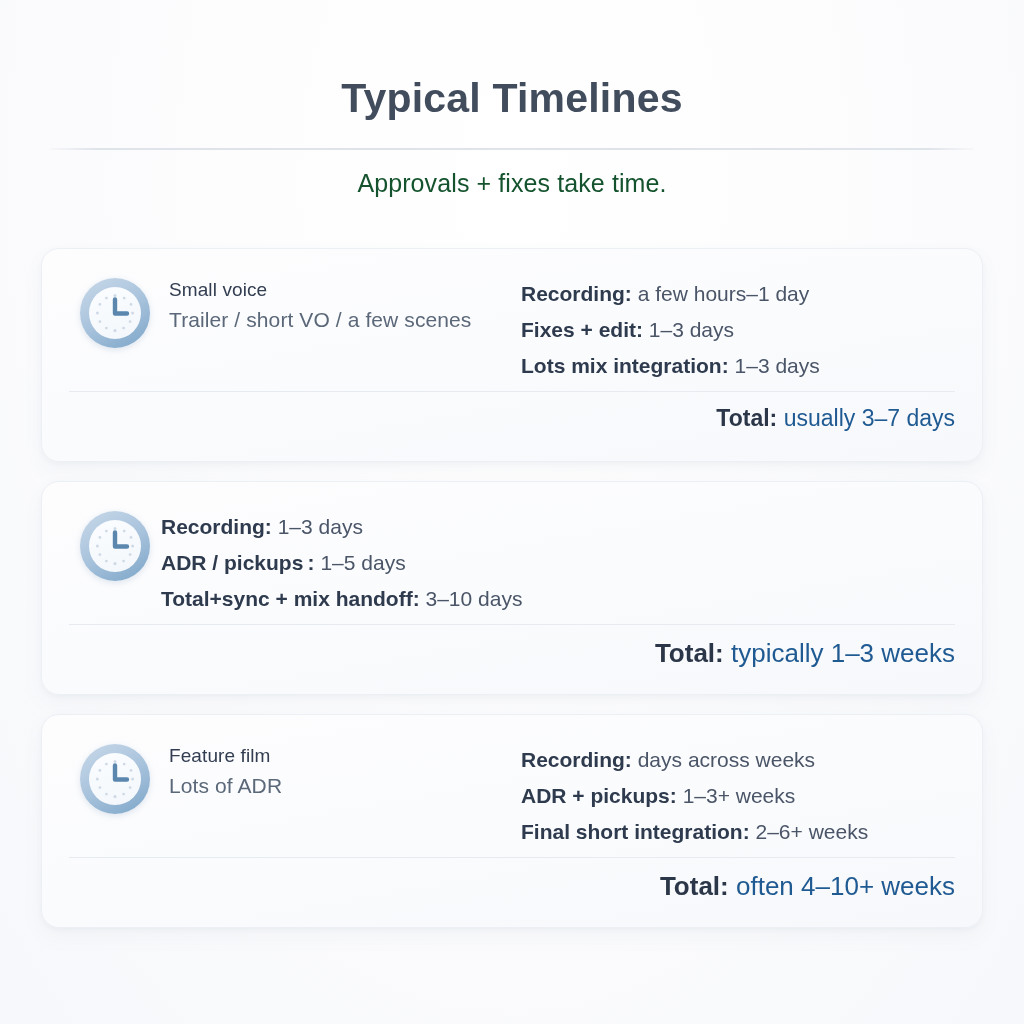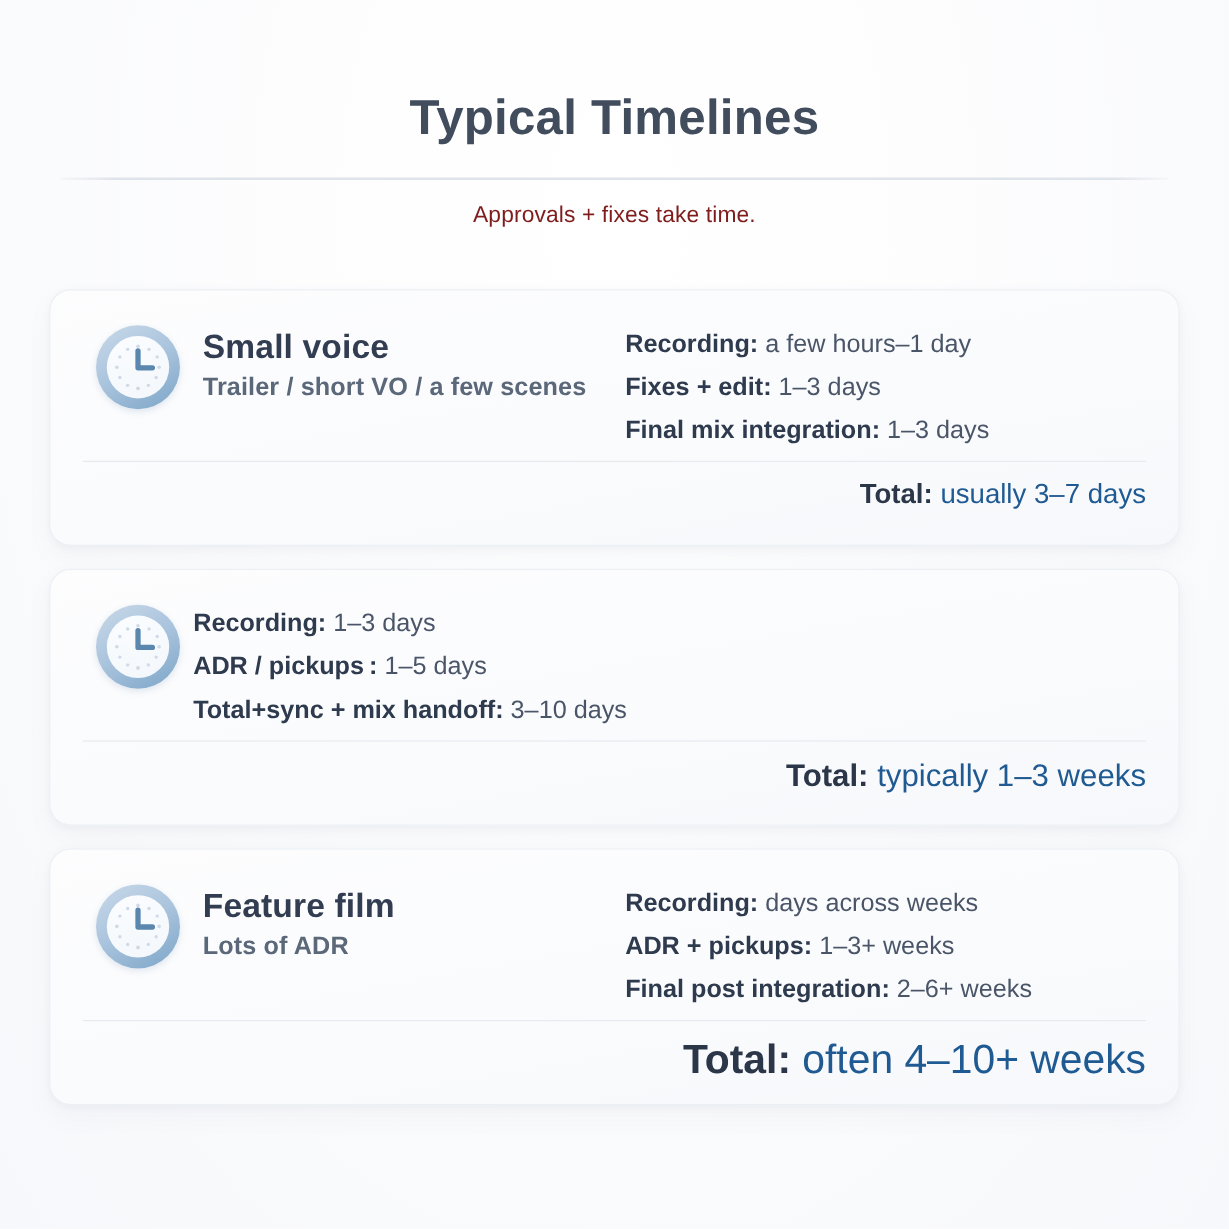--- a/index.html
+++ b/index.html
@@ -46,23 +46,23 @@
     background: linear-gradient(to right,
       rgba(222,226,234,0.15) 0%,
       #dfe3ea 5%,
       #dfe3ea 95%,
       rgba(222,226,234,0.15) 100%);
     border-radius: 2px;
   }
 
   .page-subtitle {
     margin-top: 19px;
-    font-size: 19px;
-    font-weight: 400;
-    color: #7f1d1d;
+    font-size: 25px;
+    font-weight: 400;
+    color: #14532d;
     letter-spacing: 0.1px;
   }
 
   
   .cards {
     margin-top: 50px;
     display: flex;
     flex-direction: column;
     gap: 19px;
     padding: 0 41px;
@@ -119,31 +119,31 @@
 
   
   .card-headings {
     flex: 0 0 auto;
     padding-top: 12px;
     padding-left: 8px;
     width: 360px;
   }
 
   .card-title {
-    font-size: 28px;
-    font-weight: 700;
+    font-size: 19px;
+    font-weight: 400;
     color: #323d51;
     line-height: 1.18;
     letter-spacing: 0.1px;
   }
 
   .card-sub {
     margin-top: 6px;
     font-size: 21px;
-    font-weight: 700;
+    font-weight: 400;
     color: #5b6879;
     letter-spacing: 0.1px;
   }
 
   
   .card-rows {
     flex: 1 1 auto;
     padding-top: 14px;
     display: flex;
     flex-direction: column;
@@ -187,21 +187,21 @@
   }
 
   .total-value {
     font-weight: 400;
     color: #1f5a92;
   }
 
   
   .card--small .total-line  { font-size: 23px; }
   .card--medium .total-line { font-size: 26px; }
-  .card--large .total-line  { font-size: 34px; }
+  .card--large .total-line  { font-size: 26px; }
 
   .card--medium .card-rows .row:nth-child(3),
   .card--large .card-rows .row:nth-child(3) { font-size: 21px; }
 </style>
 </head>
 <body>
 
 <div class="page">
 
   <div class="header">
@@ -246,21 +246,21 @@
         <div class="card-rows">
           <div class="row">
             <span class="row-label">Recording:</span>
             <span class="row-value">a few hours–1 day</span>
           </div>
           <div class="row">
             <span class="row-label">Fixes + edit:</span>
             <span class="row-value">1–3 days</span>
           </div>
           <div class="row">
-            <span class="row-label">Final mix integration:</span>
+            <span class="row-label">Lots mix integration:</span>
             <span class="row-value">1–3 days</span>
           </div>
         </div>
       </div>
 
       <div class="card-rule"></div>
       <div class="total-line">
         <span class="total-label">Total:</span>
         <span class="total-value">usually 3–7 days</span>
       </div>
@@ -350,21 +350,21 @@
         <div class="card-rows">
           <div class="row">
             <span class="row-label">Recording:</span>
             <span class="row-value">days across weeks</span>
           </div>
           <div class="row">
             <span class="row-label">ADR + pickups:</span>
             <span class="row-value">1–3+ weeks</span>
           </div>
           <div class="row">
-            <span class="row-label">Final post integration:</span>
+            <span class="row-label">Final short integration:</span>
             <span class="row-value">2–6+ weeks</span>
           </div>
         </div>
       </div>
 
       <div class="card-rule"></div>
       <div class="total-line">
         <span class="total-label">Total:</span>
         <span class="total-value">often 4–10+ weeks</span>
       </div>

